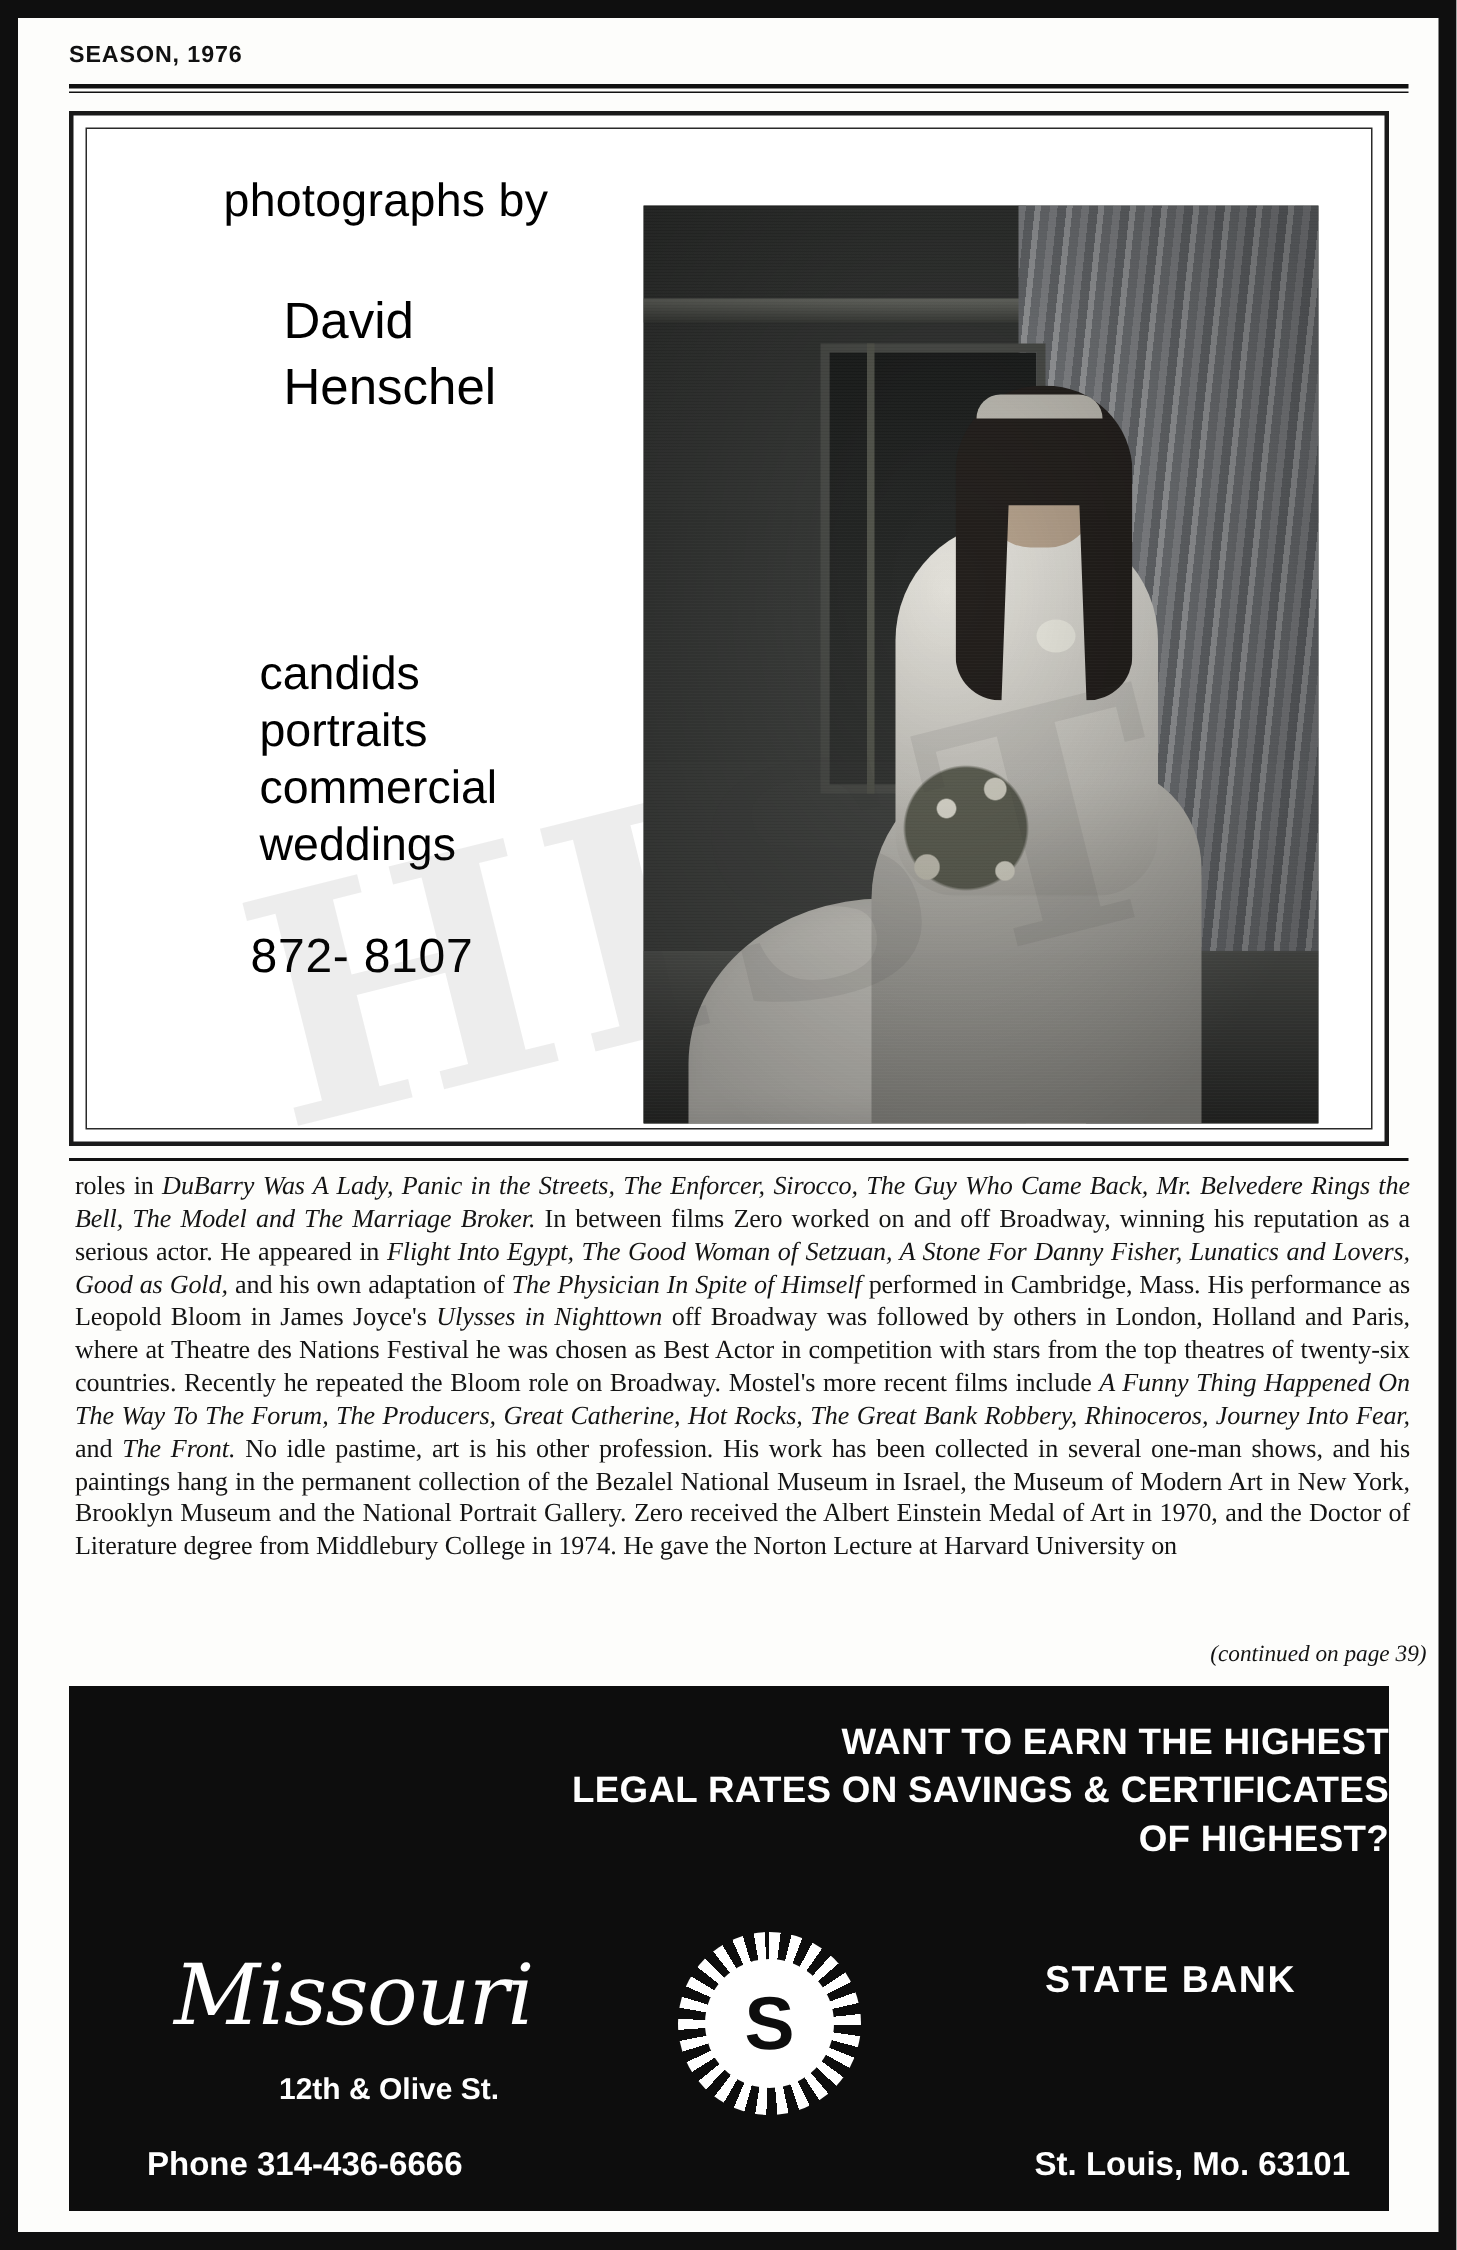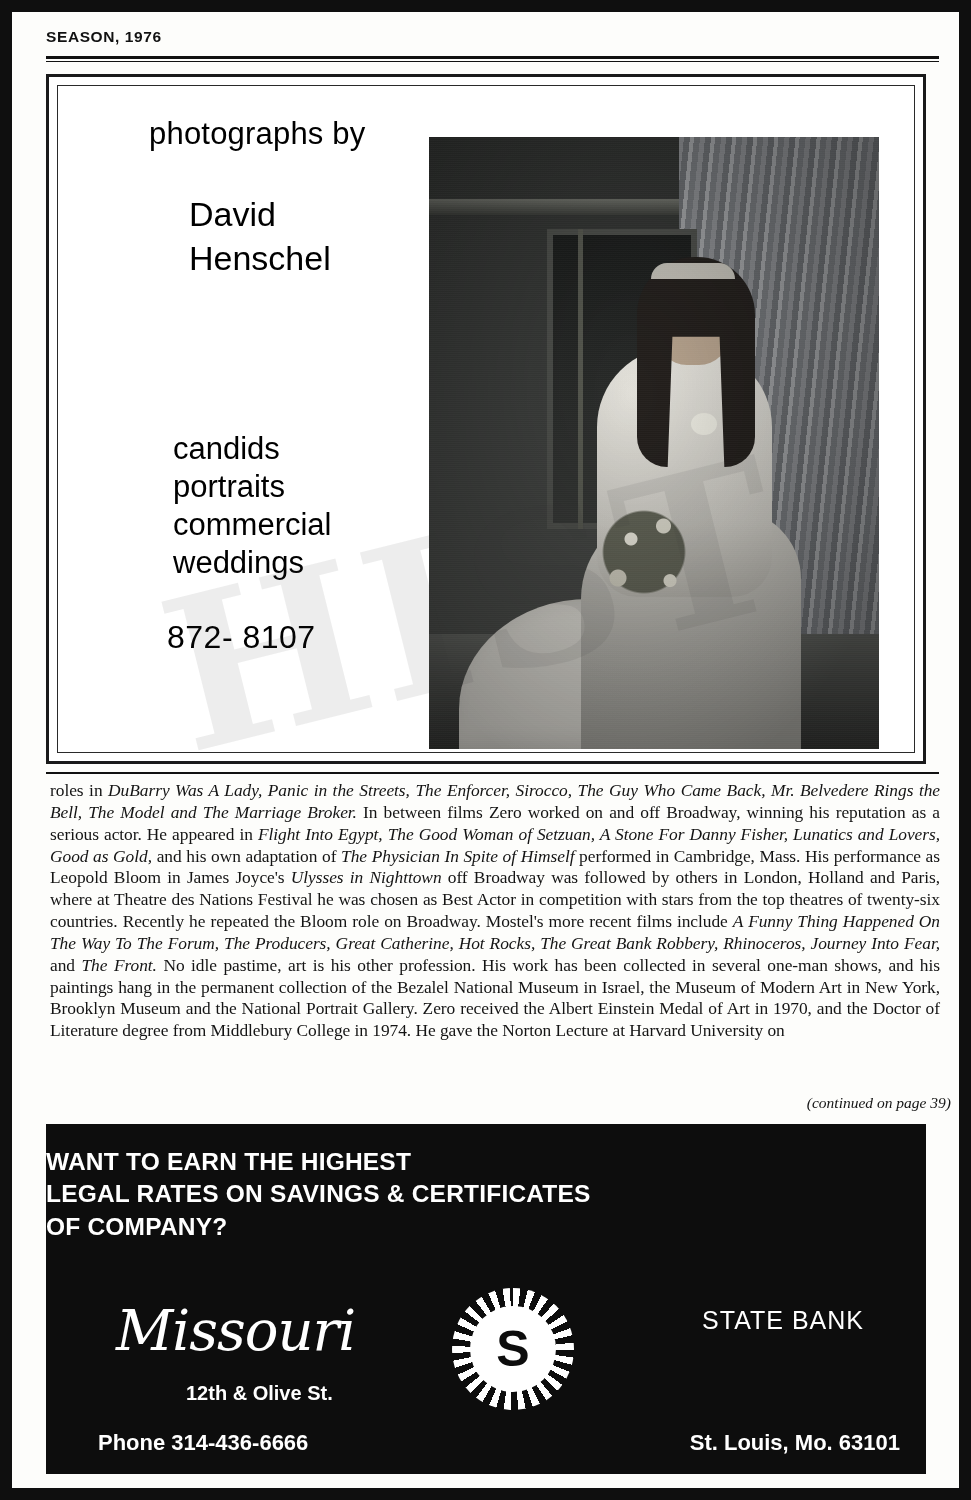--- a/index.html
+++ b/index.html
@@ -263,21 +263,21 @@
     left: 34px;
     top: 1112px;
     width: 880px;
     height: 350px;
     background: #0d0d0d;
     color: #fff;
     font-family: "Liberation Sans", sans-serif;
     overflow: hidden;
   }
   .bank-head {
-    text-align: left;
+    text-align: right;
     font-size: 24.5px;
     font-weight: 700;
     line-height: 1.32;
     padding-top: 22px;
     letter-spacing: 0.2px;
   }
   .bank-slogan {
     text-align: center;
     font-size: 30px;
     font-weight: 700;
@@ -335,21 +335,21 @@
     font-family: "Liberation Sans", sans-serif;
     font-size: 50px;
     font-weight: 700;
     color: #0d0d0d;
   }
   .bank-right1 {
     position: absolute;
     right: 62px;
     top: 14px;
     font-size: 25px;
-    font-weight: 400;
+    font-weight: 700;
     letter-spacing: 1px;
   }
   .bank-right2 {
     position: absolute;
     right: 18px;
     top: 76px;
     font-size: 25px;
     font-weight: 700;
     letter-spacing: 0.6px;
   }
@@ -435,21 +435,21 @@
 
     <div class="rule-mid"></div>
 
     <div class="body-copy">roles in <i>DuBarry Was A Lady, Panic in the Streets, The Enforcer, Sirocco, The Guy Who Came Back, Mr. Belvedere Rings the Bell, The Model and The Marriage Broker.</i> In between films Zero worked on and off Broadway, winning his reputation as a serious actor. He appeared in <i>Flight Into Egypt, The Good Woman of Setzuan, A Stone For Danny Fisher, Lunatics and Lovers, Good as Gold,</i> and his own adaptation of <i>The Physician In Spite of Himself</i> performed in Cambridge, Mass. His performance as Leopold Bloom in James Joyce's <i>Ulysses in Nighttown</i> off Broadway was followed by others in London, Holland and Paris, where at Theatre des Nations Festival he was chosen as Best Actor in competition with stars from the top theatres of twenty-six countries. Recently he repeated the Bloom role on Broadway. Mostel's more recent films include <i>A Funny Thing Happened On The Way To The Forum, The Producers, Great Catherine, Hot Rocks, The Great Bank Robbery, Rhinoceros, Journey Into Fear,</i> and <i>The Front.</i> No idle pastime, art is his other profession. His work has been collected in several one-man shows, and his paintings hang in the permanent collection of the Bezalel National Museum in Israel, the Museum of Modern Art in New York, Brooklyn Museum and the National Portrait Gallery. Zero received the Albert Einstein Medal of Art in 1970, and the Doctor of Literature degree from Middlebury College in 1974. He gave the Norton Lecture at Harvard University on</div>
     <div class="cont">(continued on page 39)</div>
 
     <div class="bank-ad">
       <div class="bank-head">
         <div>WANT TO EARN THE HIGHEST</div>
         <div>LEGAL RATES ON SAVINGS &amp; CERTIFICATES</div>
-        <div>OF COMPANY?</div>
+        <div>OF HIGHEST?</div>
       </div>
 
       <div class="bank-mid">
         <div class="bank-script">Missouri</div>
         <div class="bank-address">12th &amp; Olive St.</div>
 
         <div class="sun">
           <div class="rays"></div>
           <div class="disc"></div>
           <div class="s">S</div>

